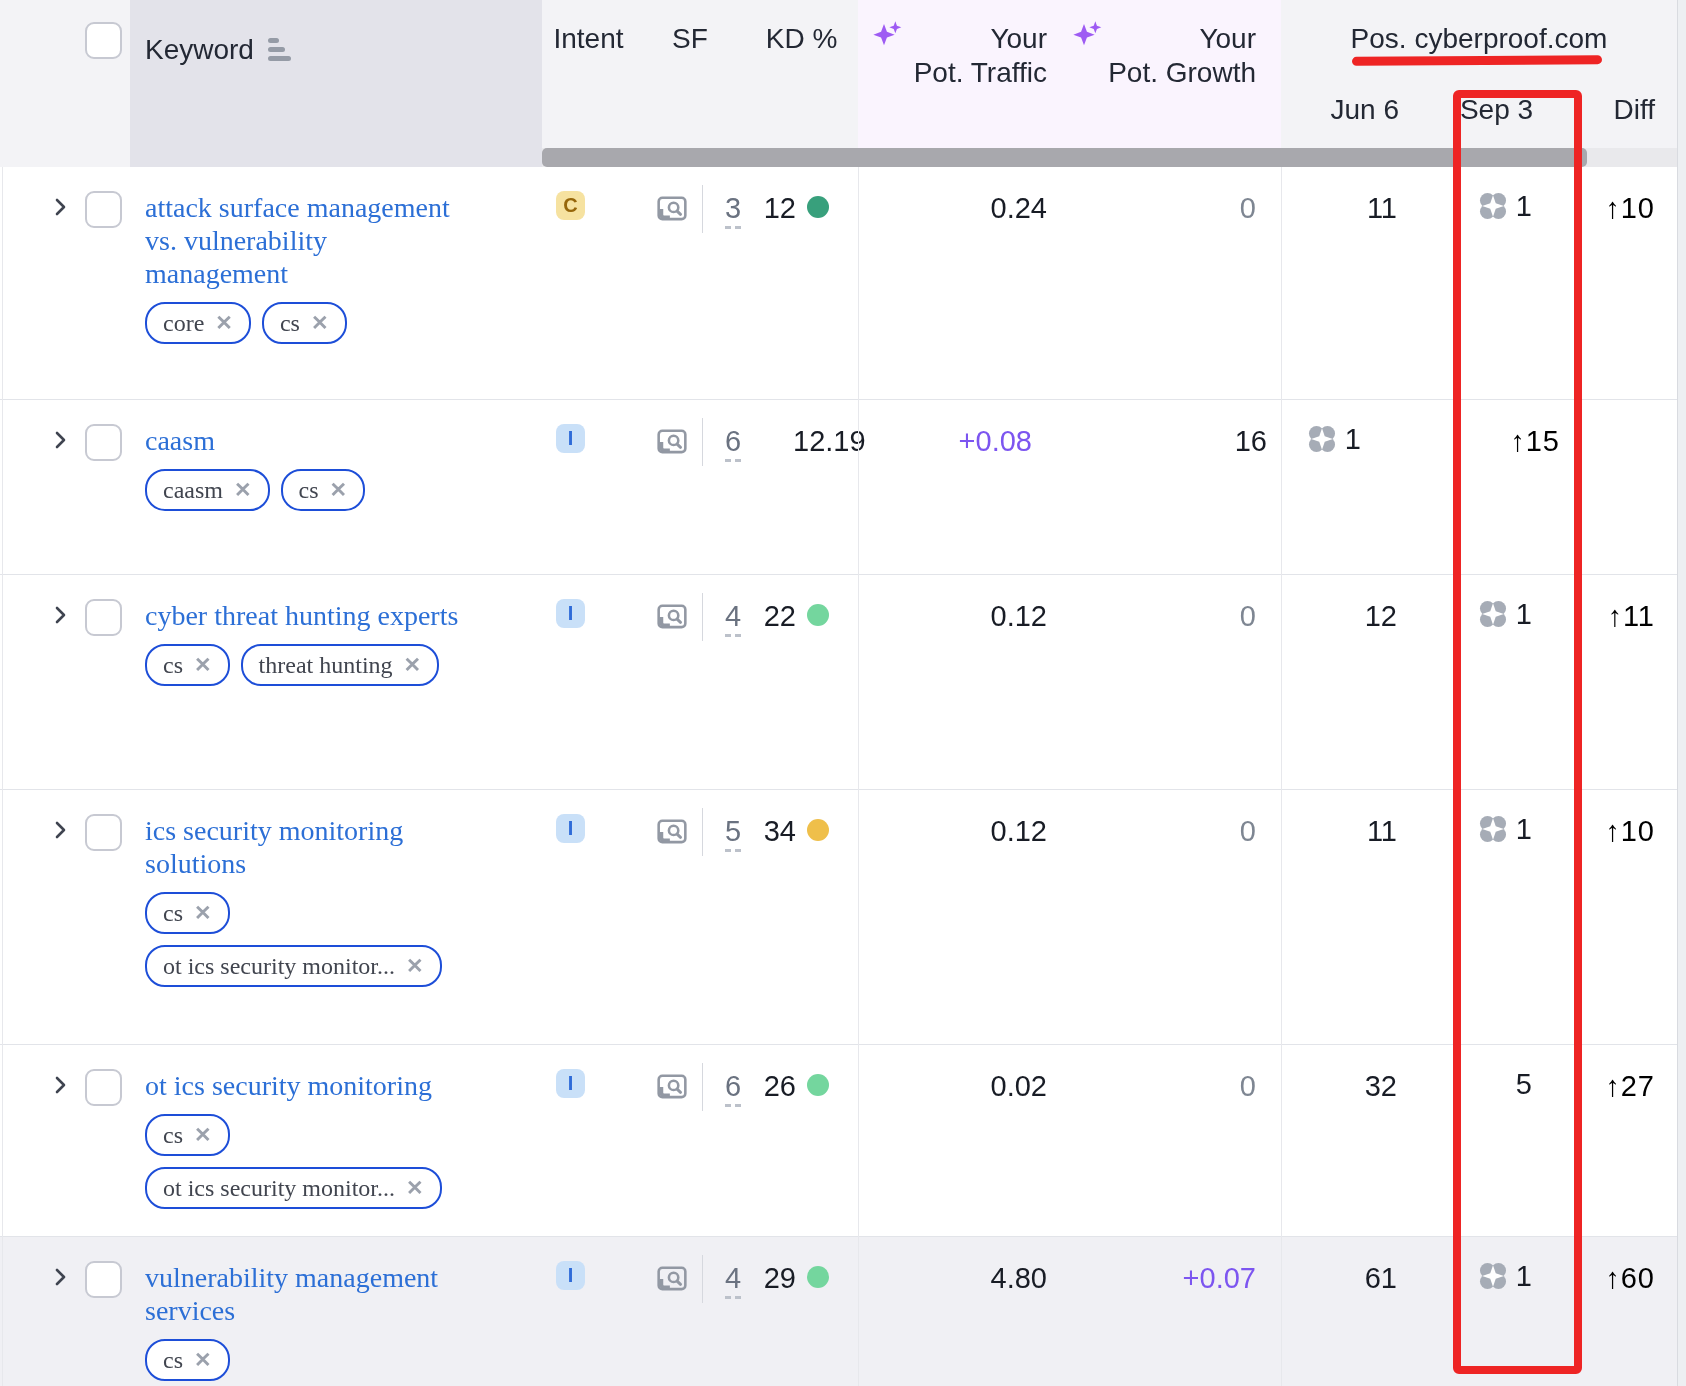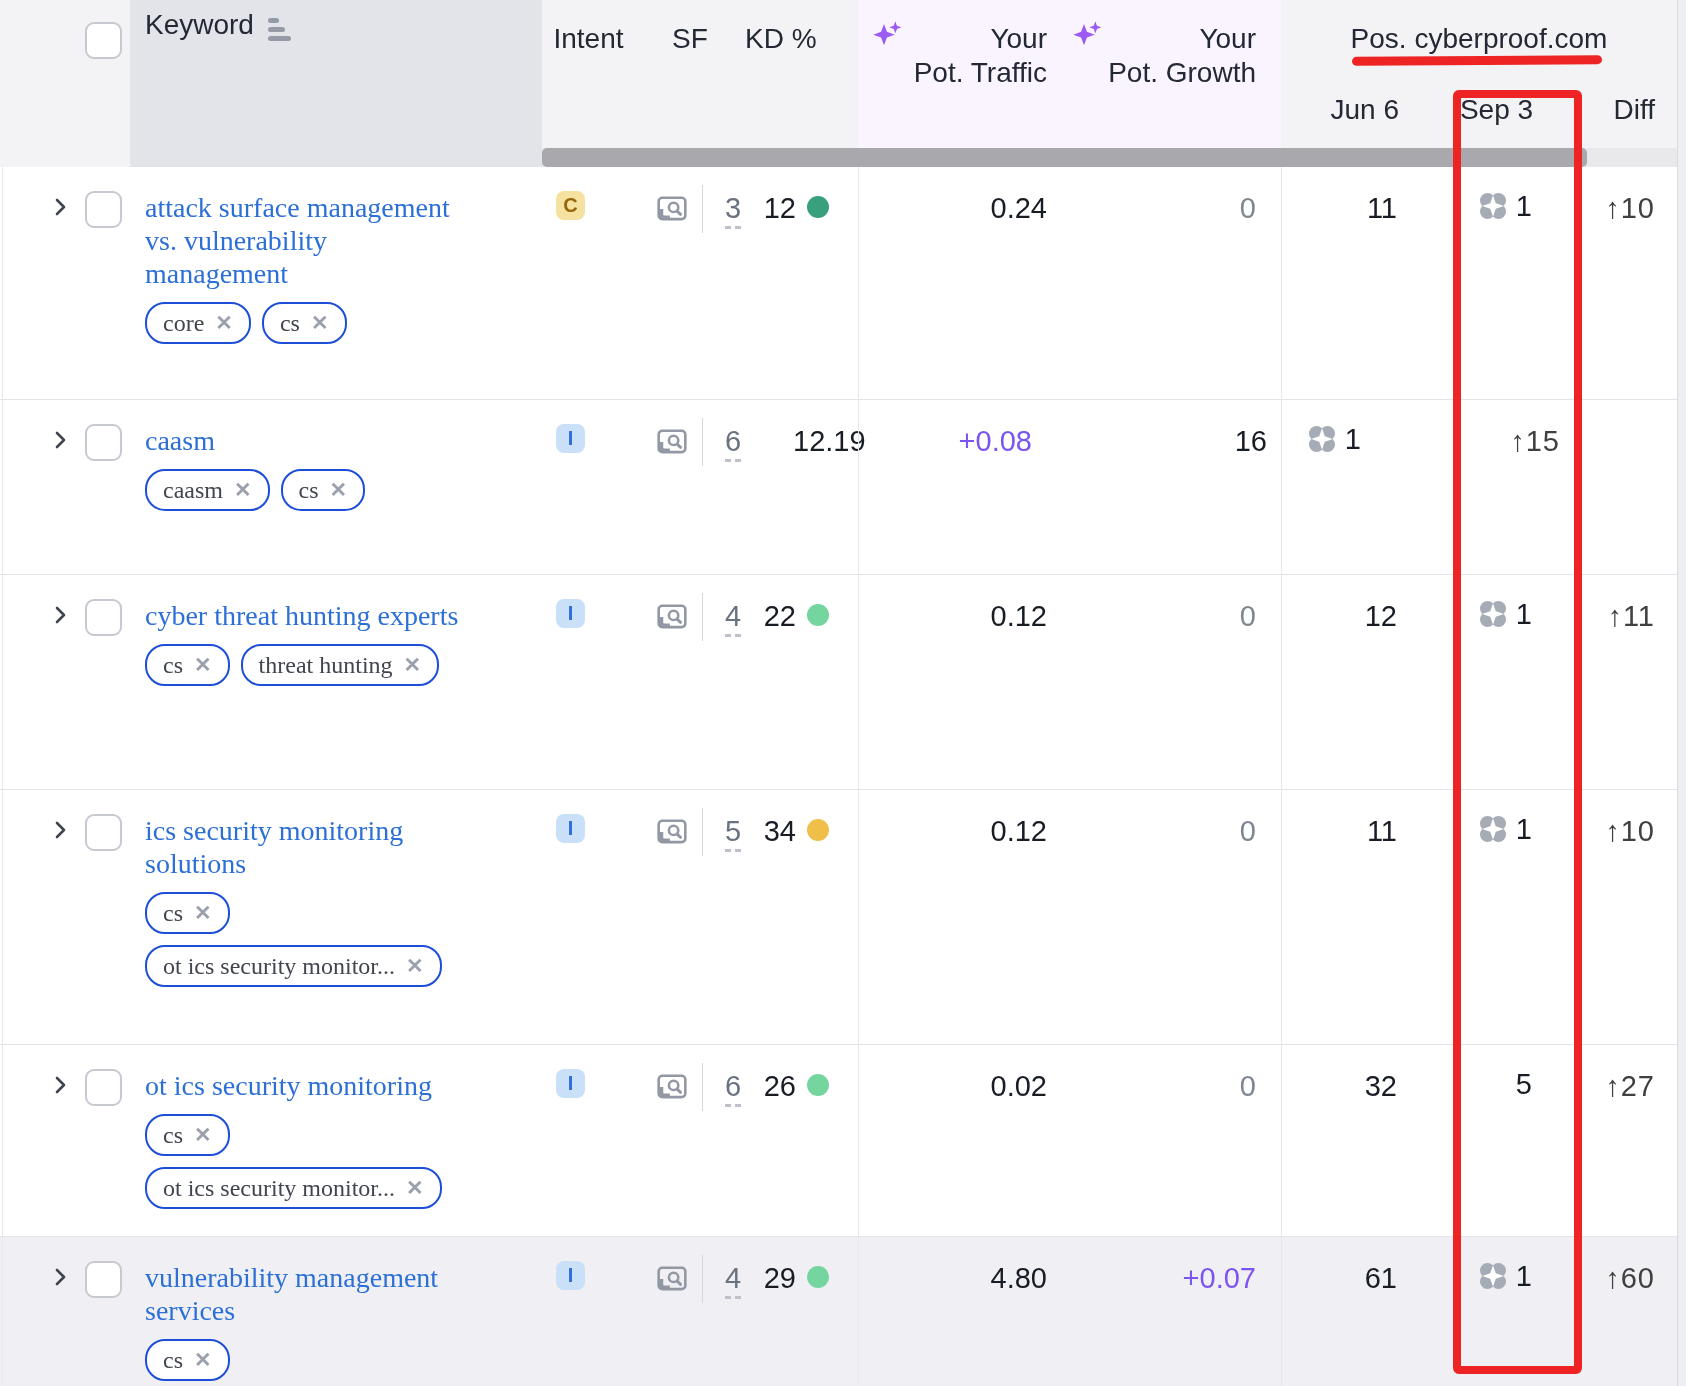--- a/index.html
+++ b/index.html
@@ -10,30 +10,30 @@
   }
   
   #header{position:absolute;left:0;top:0;width:1686px;height:167px;}
   .hbg{position:absolute;top:0;height:148px;background:#f3f3f6;}
   #hbg-left{left:0;width:130px;height:167px;}
   #hbg-keyword{left:130px;width:412px;height:167px;background:#e3e3ea;}
   #hbg-mid{left:542px;width:316px;}
   #hbg-ai{left:858px;width:423px;background:#faf4fe;}
   #hbg-pos{left:1281px;width:396px;}
   .hlabel{position:absolute;top:22px;font-size:28px;color:#232834;line-height:34px;}
-  #h-keyword-wrap{position:absolute;left:145px;top:9px;display:flex;align-items:flex-end;gap:14px;}
+  #h-keyword-wrap{position:absolute;left:145px;top:34px;display:flex;align-items:flex-start;gap:14px;}
   #h-keyword-wrap .htext{font-size:28px;color:#232834;}
   .sort-icon{display:inline-flex;flex-direction:column;gap:4px;margin-top:4px;}
   .sort-icon i{display:block;height:5px;border-radius:2.5px;background:#959ba6;}
   .sort-icon i:nth-child(1){width:11px;}
   .sort-icon i:nth-child(2){width:17px;}
   .sort-icon i:nth-child(3){width:23px;}
   #h-intent{left:542px;width:93px;text-align:center;}
   #h-sf{left:635px;width:110px;text-align:center;}
-  #h-kd{left:745px;width:113px;}
+  #h-kd{left:745px;width:113px;text-align:center;}
   #h-traffic{left:858px;width:189px;text-align:right;}
   #h-growth{left:1057px;width:199px;text-align:right;}
   .sparkle{position:absolute;top:20px;width:32px;height:32px;}
   #sparkle-traffic{left:872px;}
   #sparkle-growth{left:1072px;}
   #h-pos{left:1281px;width:396px;text-align:center;}
   #pos-underline{position:absolute;left:1352px;top:56px;width:250px;height:9px;border-radius:5px;background:#ee2424;transform:rotate(-0.4deg);}
   .hsub{position:absolute;top:94px;font-size:28px;color:#232834;}
   #h-jun{left:1281px;width:118px;text-align:right;}
   #h-sep{left:1411px;width:171px;text-align:center;}
@@ -73,21 +73,21 @@
   .val{font-size:29px;line-height:30px;color:#181c25;}
   .val.muted{color:#7e8692;}
   .val.purple{color:#7c55f0;}
   .c-num{text-align:right;padding-top:26px;}
   .c-traffic{padding-right:10px;padding-left:48px;}
   .c-growth{padding-right:25px;}
   .c-jun{padding-right:14px;}
   .c-sep{display:flex;justify-content:flex-end;align-items:flex-start;padding:24px 50px 0 0;gap:7px;}
   .pos-icon{width:32px;height:32px;flex:none;margin-top:-1px;}
   .c-diff{padding-right:22px;color:#1f7b55;}
-  .c-diff .val{color:#404040;letter-spacing:1px;}
+  .c-diff .val{color:#000000;letter-spacing:1px;}
   
   .vline{position:absolute;top:167px;bottom:0;width:1px;background:#e7e8ec;}
   #vline-left{left:2px;}
   #vline-a{left:858px;}
   #vline-b{left:1281px;}
   #right-rail{position:absolute;left:1677px;top:0;width:9px;height:1386px;background:#edeff2;border-left:1px solid #d9dbe0;box-sizing:border-box;}
   #annot-rect{position:absolute;left:1453px;top:90px;width:129px;height:1284px;border:8px solid #ee2424;border-radius:6px;box-sizing:border-box;}
 </style>
 </head>
 <body>

